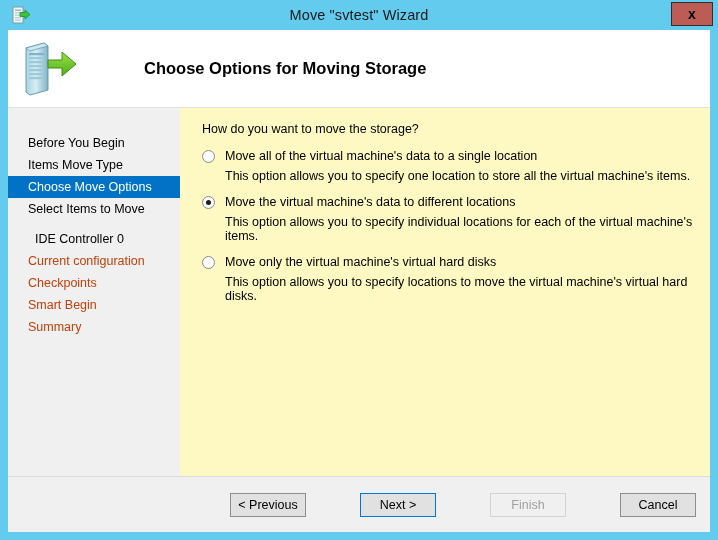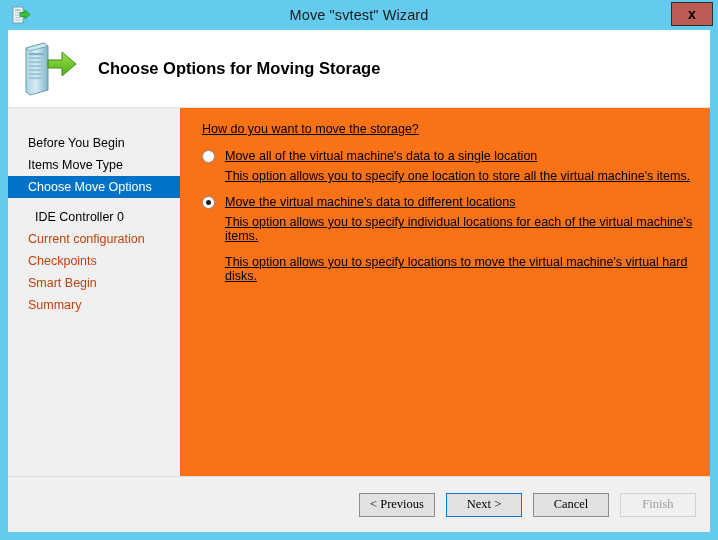--- a/index.html
+++ b/index.html
@@ -65,20 +65,21 @@
     position: relative;
   }
 
   .banner {
     flex: 0 0 78px;
     background: #ffffff;
     display: flex;
     align-items: center;
     padding-left: 10px;
     border-bottom: 1px solid #e3e3e3;
+    gap: 46px;
   }
   .banner-icon { width: 62px; height: 62px; flex: 0 0 62px; }
   .banner-title {
     margin-left: 18px;
     font-size: 16.5px;
     font-weight: bold;
     color: #000;
   }
 
   .middle {
@@ -118,23 +119,22 @@
     position: absolute;
     left: 180px; top: 0;
     width: 1px; height: 100%;
     background: #dcdcdc;
   }
 
   
   .content {
     flex: 1 1 auto;
     padding: 14px 14px 0 22px;
-    background: #f97316;
-    position: relative;
-    text-decoration: underline;
+    background: #fef9c3;
+    position: relative;
   }
   .question {
     font-size: 12.5px;
     color: #000;
     margin-bottom: 13px;
   }
   .option { margin-bottom: 12px; }
   .opt-row {
     display: flex;
     align-items: flex-start;
@@ -184,21 +184,22 @@
     padding-right: 14px;
     gap: 11px;
   }
   .btn {
     width: 76px; height: 24px;
     font-size: 12.5px;
     color: #000;
     background: #e1e1e1;
     border: 1px solid #8d8d8d;
     cursor: pointer;
-    font-family: Liberation Serif, serif;
+    font-family: Liberation Sans, sans-serif;
+    margin-left: 43px;
   }
   .btn.default { border: 1px solid #0078d7; }
   .btn.disabled {
     color: #a0a0a0;
     background: #f0f0f0;
     border: 1px solid #d2d2d2;
     cursor: default;
   }
 </style>
 </head>
@@ -252,20 +253,21 @@
       </span>
       <div class="banner-title">Choose Options for Moving Storage</div>
     </div>
 
     <div class="middle">
 
       <nav class="sidebar">
         <div class="side-item">Before You Begin</div>
         <div class="side-item">Items Move Type</div>
         <div class="side-item selected">Choose Move Options</div>
+        <div class="side-item">Select Items to Move</div>
         <div class="side-item">
           <span class="sub">IDE Controller 0</span>
         </div>
         <div class="side-item dim">Current configuration</div>
         <div class="side-item dim">Checkpoints</div>
         <div class="side-item dim">Smart Begin</div>
         <div class="side-item dim">Summary</div>
         <div class="divider-v"></div>
       </nav>
 
@@ -282,28 +284,32 @@
 
         <div class="option">
           <label class="opt-row">
             <span class="radio checked"></span>
             <span class="opt-label">Move the virtual machine's data to different locations</span>
           </label>
           <div class="opt-desc">This option allows you to specify individual locations for each of the virtual machine's items.</div>
         </div>
 
         <div class="option">
+          <label class="opt-row">
+            <span class="radio"></span>
+            <span class="opt-label">Move only the virtual machine's virtual hard disks</span>
+          </label>
           <div class="opt-desc">This option allows you to specify locations to move the virtual machine's virtual hard disks.</div>
         </div>
       </section>
     </div>
 
     <div class="divider-h"></div>
 
     <div class="footer">
       <button class="btn">&lt; Previous</button>
       <button class="btn default">Next &gt;</button>
+      <button class="btn disabled" disabled="">Finish</button>
       <button class="btn">Cancel</button>
-      <button class="btn disabled" disabled="">Finish</button>
     </div>
 
   </div>
 </div>
 
 </body></html>

